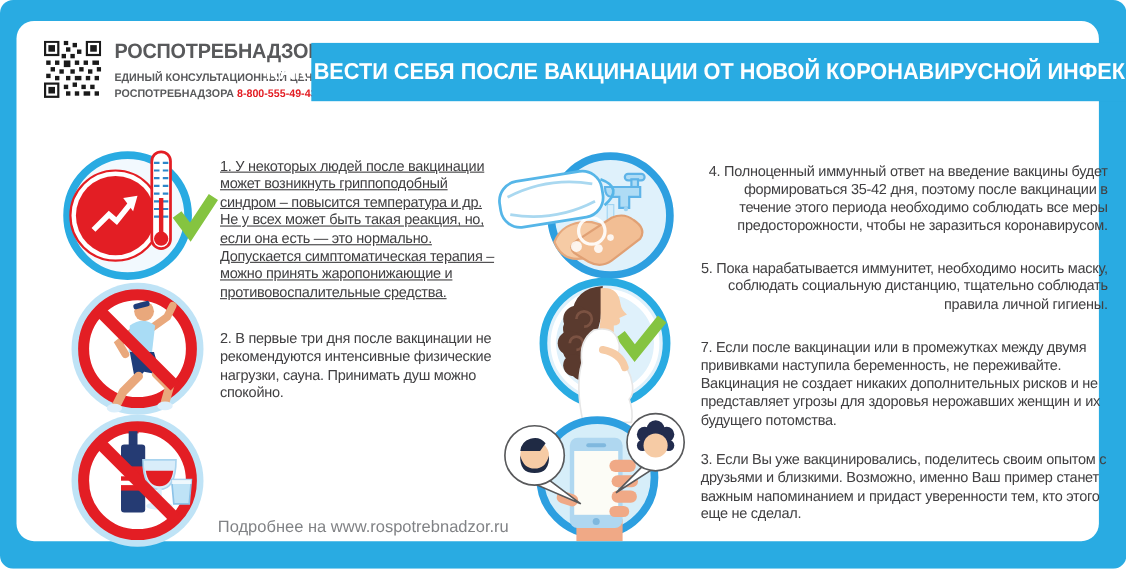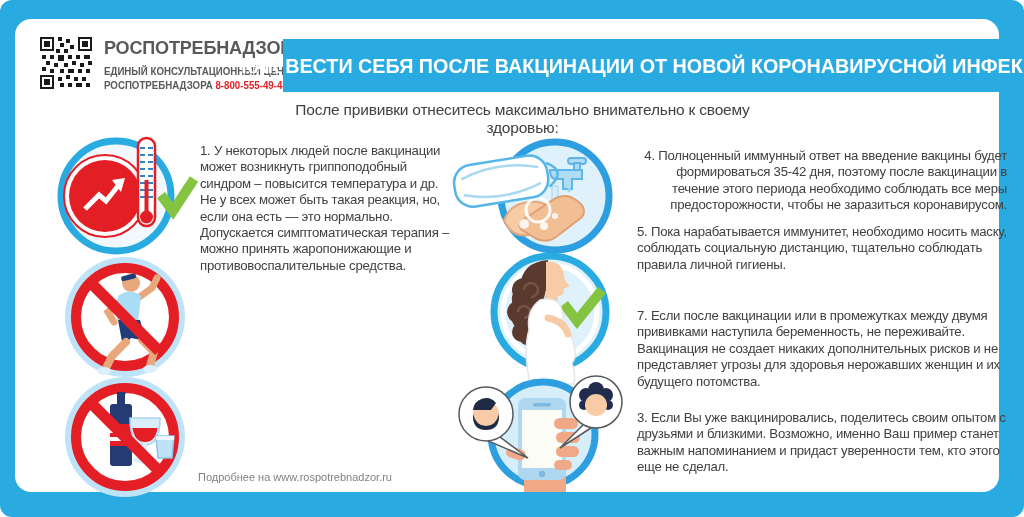--- a/index.html
+++ b/index.html
@@ -23,21 +23,21 @@
   .banner-title { color:#ffffff; font-size:21px; font-weight:bold; white-space:nowrap;
                   transform:scaleX(0.94); transform-origin:center; letter-spacing:0; }
 
   .subtitle { position:absolute; left:270px; top:101px; width:505px; text-align:center;
               font-size:15.5px; color:#414042; letter-spacing:-0.2px; }
 
   .item { position:absolute; font-size:13.2px; line-height:16.4px; color:#414042; letter-spacing:-0.25px; }
   .item.left  { left:200px; width:250px; }
   .item.right { left:637px; width:370px; }
 
-  .footer-note { position:absolute; left:198px; top:471px; font-size:11px; color:#808285; }
+  .footer-note { position:absolute; left:198px; top:471px; font-size:15px; color:#808285; }
 
   .icon { position:absolute; }
 </style>
 </head>
 <body>
 
 <div class="canvas">
   <div class="card"></div>
 
   <div class="logo">
@@ -91,21 +91,20 @@
       <div class="logo-title">РОСПОТРЕБНАДЗОР</div>
       <div class="logo-sub first">ЕДИНЫЙ КОНСУЛЬТАЦИОННЫЙ ЦЕНТР</div>
       <div class="logo-sub"><span>РОСПОТРЕБНАДЗОРА</span> <span class="phone">8-800-555-49-43</span></div>
     </div>
   </div>
 
   <div class="banner">
     <div class="banner-title">КАК ВЕСТИ СЕБЯ ПОСЛЕ ВАКЦИНАЦИИ ОТ НОВОЙ КОРОНАВИРУСНОЙ ИНФЕКЦИИ</div>
   </div>
 
-  <div class="subtitle">После прививки отнеситесь максимально внимательно к своему здоровью:</div>
 
   <svg class="icon" style="left:53px;top:132px;" width="150" height="128" viewBox="0 0 150 128">
     <circle cx="63" cy="64" r="55" fill="#F2F9FE" stroke="#29ABE2" stroke-width="7"></circle>
     <circle cx="52" cy="64" r="41" fill="#fff" stroke="#E31E24" stroke-width="2"></circle>
     <circle cx="52" cy="64" r="36" fill="#E31E24"></circle>
     <path d="M32 77 L46 63 L53 69 L65 54" stroke="#fff" stroke-width="5" fill="none"></path>
     <polygon points="59,48 72,46 68,60" fill="#fff"></polygon>
     <rect x="85" y="6" width="17" height="88" rx="8.5" fill="#fff" stroke="#E31E24" stroke-width="2.5"></rect>
     <g stroke="#2E86C9" stroke-width="2">
       <line x1="87" y1="16" x2="92" y2="16"></line>
@@ -243,21 +242,22 @@
         <circle cx="138" cy="31" r="7"></circle>
           <circle cx="148" cy="26" r="8"></circle>
           <circle cx="158" cy="31" r="7"></circle>
         <circle cx="160" cy="41" r="5"></circle>
           <circle cx="136" cy="41" r="5"></circle>
       </g>
       <circle cx="148" cy="41" r="11" fill="#F6CBA5"></circle>
     </g>
   </svg>
 
-  <div class="item left" style="top:143px;">1. У некоторых людей после вакцинации может возникнуть гриппоподобный синдром – повысится температура и др. Не у всех может быть такая реакция, но, если она есть — это нормально. Допускается симптоматическая терапия – можно принять жаропонижающие и противовоспалительные средства.</div>
+  <div class="item left" style="top:143px;text-decoration:underline;">1. У некоторых людей после вакцинации может возникнуть гриппоподобный синдром – повысится температура и др. Не у всех может быть такая реакция, но, если она есть — это нормально. Допускается симптоматическая терапия – можно принять жаропонижающие и противовоспалительные средства.</div>
+  <div class="item left" style="top:300px;">2. В первые три дня после вакцинации не рекомендуются интенсивные физические нагрузки, сауна. Принимать душ можно спокойно.</div>
 
   <div class="item right" style="top:148px;text-align:right;">4. Полноценный иммунный ответ на введение вакцины будет формироваться 35-42 дня, поэтому после вакцинации в течение этого периода необходимо соблюдать все меры предосторожности, чтобы не заразиться коронавирусом.</div>
-  <div class="item right" style="top:224px;">5. Пока нарабатывается иммунитет, необходимо носить маску, соблюдать социальную дистанцию, тщательно соблюдать правила личной гигиены.</div>
+  <div class="item right" style="top:236px;text-align:right;">5. Пока нарабатывается иммунитет, необходимо носить маску, соблюдать социальную дистанцию, тщательно соблюдать правила личной гигиены.</div>
   <div class="item right" style="top:308px;">7. Если после вакцинации или в промежутках между двумя прививками наступила беременность, не переживайте. Вакцинация не создает никаких дополнительных рисков и не представляет угрозы для здоровья нерожавших женщин и их будущего потомства.</div>
   <div class="item right" style="top:410px;">3. Если Вы уже вакцинировались, поделитесь своим опытом с друзьями и близкими. Возможно, именно Ваш пример станет важным напоминанием и придаст уверенности тем, кто этого еще не сделал.</div>
 
   <div class="footer-note">Подробнее на www.rospotrebnadzor.ru</div>
 </div>
 
 </body></html>

